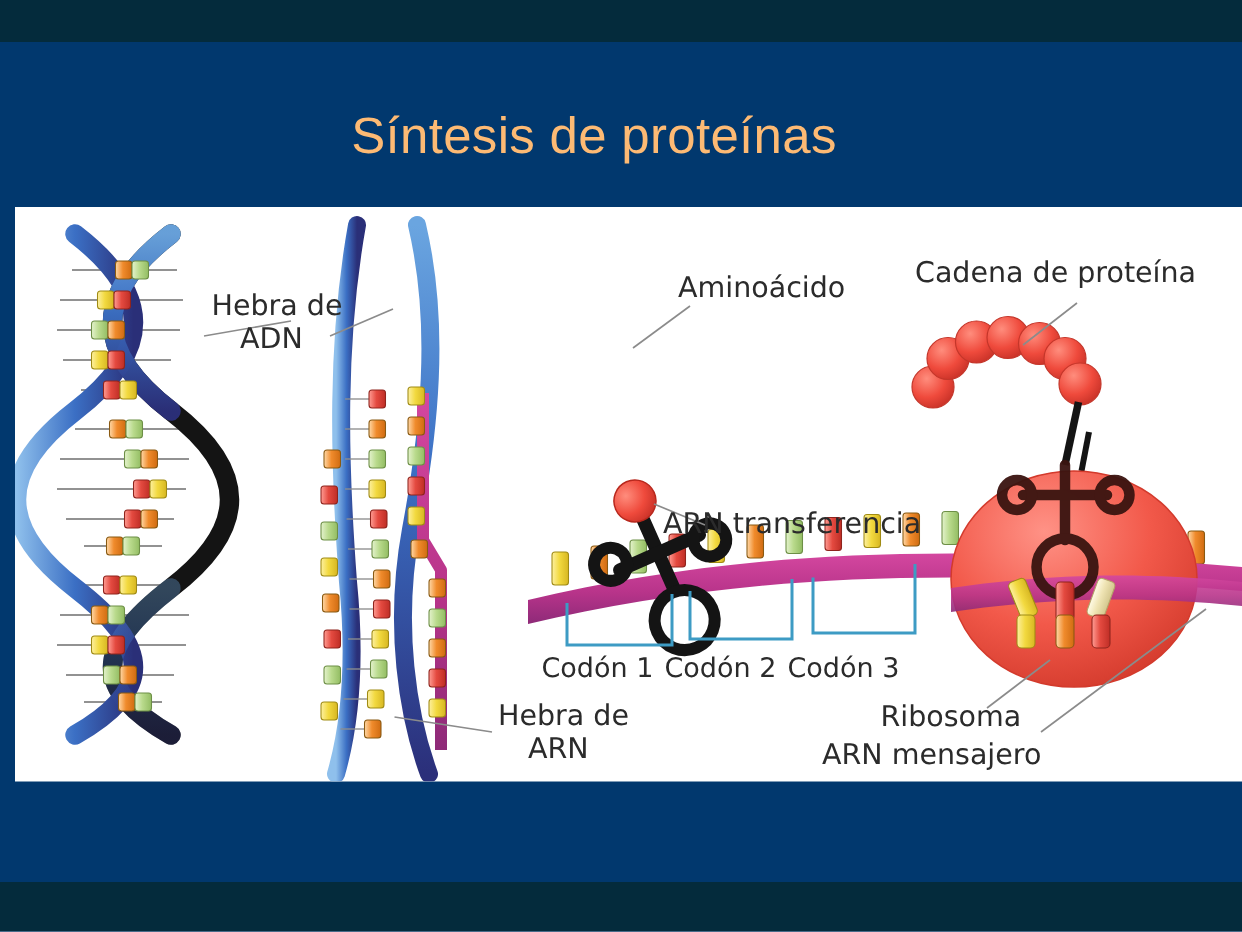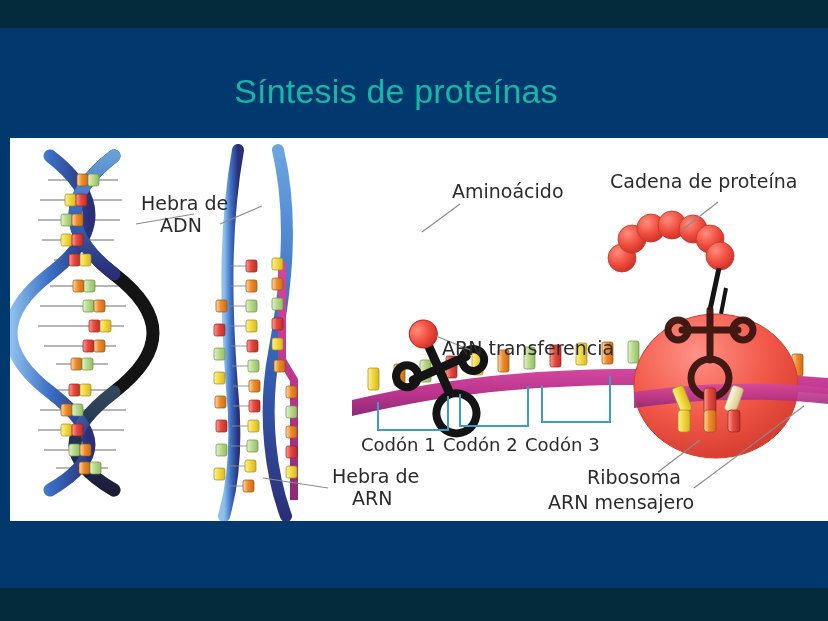--- a/index.html
+++ b/index.html
@@ -10,21 +10,21 @@
     overflow:hidden;
     position:relative;
   }
   #slide{position:absolute;inset:0;background:#01386e;}
   .band-top{position:absolute;left:0;top:0;width:828px;height:28px;background:#042b3c;}
   .band-bottom{position:absolute;left:0;top:588px;width:828px;height:33px;background:#042b3c;}
 
   #title{
     position:absolute;left:0;top:72px;width:828px;
     text-align:center;
-    color:#14b8a6;
+    color:#fdba74;
     font-size:34px;
     letter-spacing:.2px;
     font-weight:400;
     white-space:nowrap;
   }
   
   #title span{position:relative;left:-18px;}
 
   #panel{
     position:absolute;left:10px;top:138px;width:818px;height:383px;

